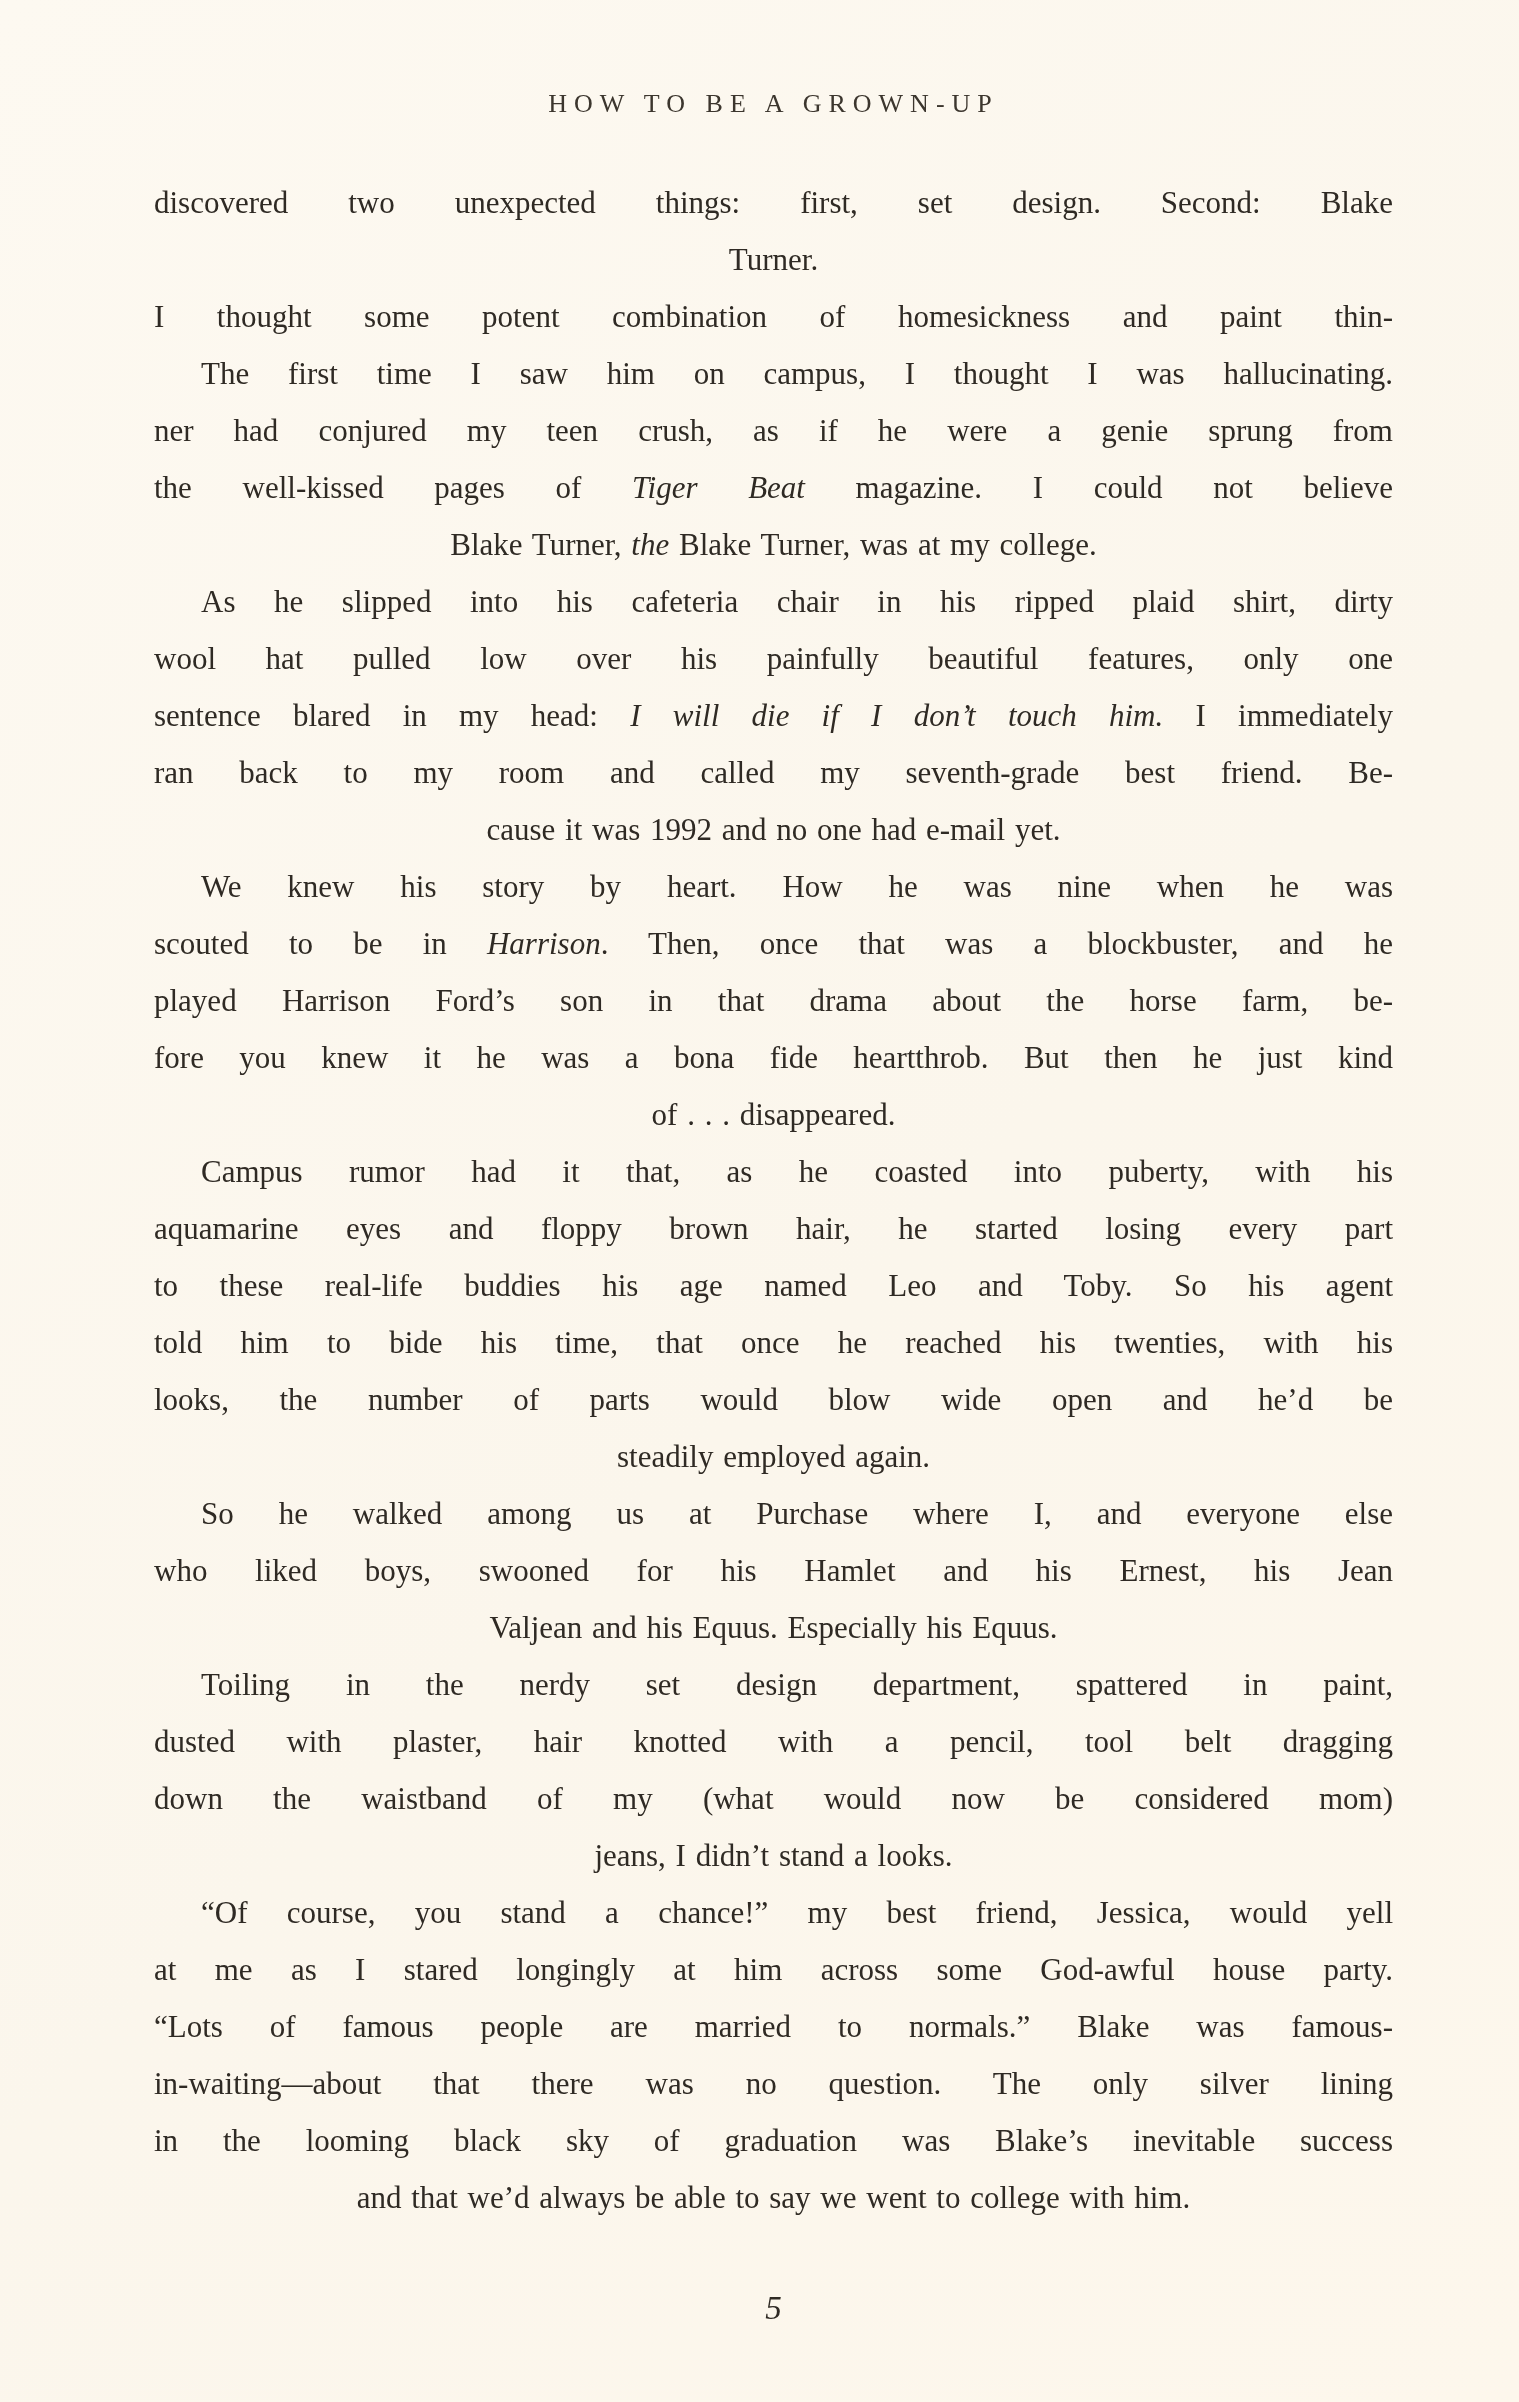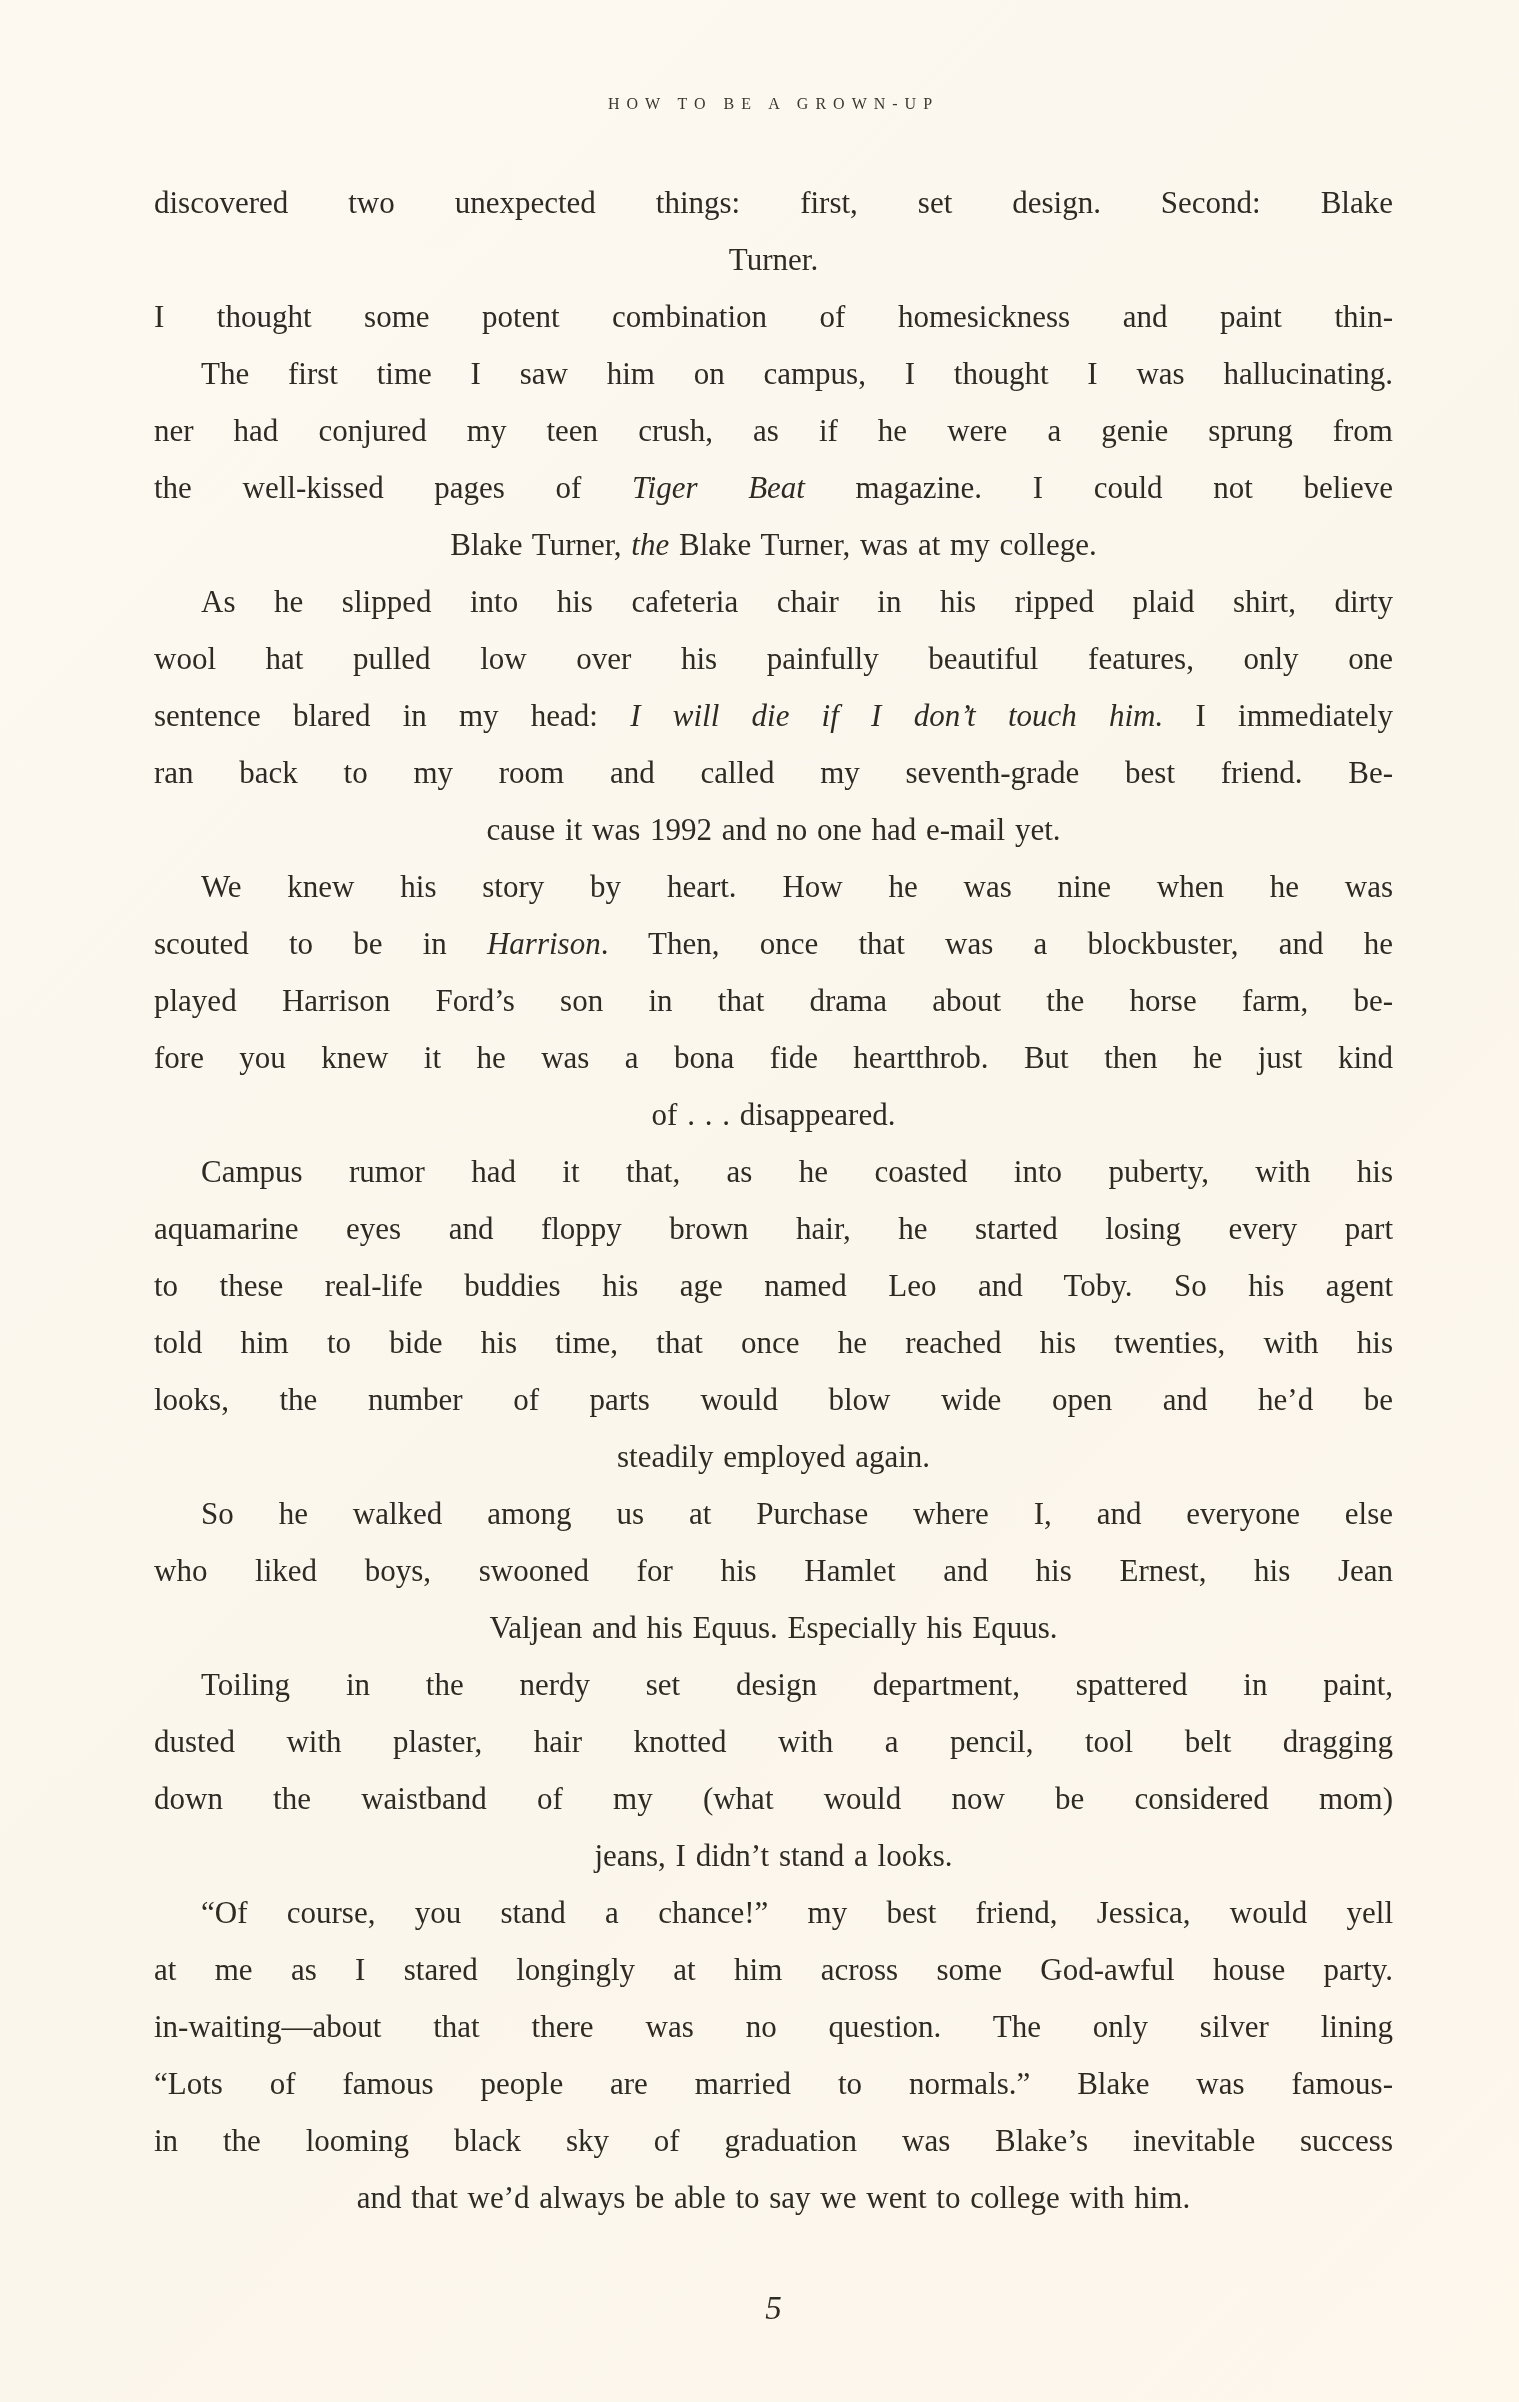--- a/index.html
+++ b/index.html
@@ -14,21 +14,21 @@
     background: linear-gradient(135deg, #fdf9f1 0%, #fbf6ec 55%, #fdf7ec 100%);
     overflow: hidden;
     font-family: "Liberation Serif", "DejaVu Serif", serif;
   }
   .running-header {
     position: absolute;
     top: 88px;
     left: 154px;
     width: 1239px;
     text-align: center;
-    font-size: 16px;
+    font-size: 26px;
     line-height: 32px;
     letter-spacing: 7px;
     color: #3c362e;
   }
   .body-text {
     position: absolute;
     top: 174px;
     left: 154px;
     width: 1239px;
     font-size: 31px;
@@ -102,21 +102,21 @@
       <div class="line"><span>steadily employed again.</span></div>
       <div class="line justify indent"><span>So he walked among us at Purchase where I, and everyone else</span></div>
       <div class="line justify"><span>who liked boys, swooned for his Hamlet and his Ernest, his Jean</span></div>
       <div class="line"><span>Valjean and his Equus. Especially his Equus.</span></div>
       <div class="line justify indent"><span>Toiling in the nerdy set design department, spattered in paint,</span></div>
       <div class="line justify"><span>dusted with plaster, hair knotted with a pencil, tool belt dragging</span></div>
       <div class="line justify"><span>down the waistband of my (what would now be considered mom)</span></div>
       <div class="line"><span>jeans, I didn’t stand a looks.</span></div>
       <div class="line justify indent"><span>“Of course, you stand a chance!” my best friend, Jessica, would yell</span></div>
       <div class="line justify"><span>at me as I stared longingly at him across some God-awful house party.</span></div>
+      <div class="line justify"><span>“Lots of famous people are married to normals.” Blake was famous-</span></div>
       <div class="line justify"><span>in-waiting—about that there was no question. The only silver lining</span></div>
-      <div class="line justify"><span>“Lots of famous people are married to normals.” Blake was famous-</span></div>
       <div class="line justify"><span>in the looming black sky of graduation was Blake’s inevitable success</span></div>
       <div class="line"><span>and that we’d always be able to say we went to college with him.</span></div>
     </div>
 
   <div class="page-number">5</div>
 </div>
 
 
 </body></html>

